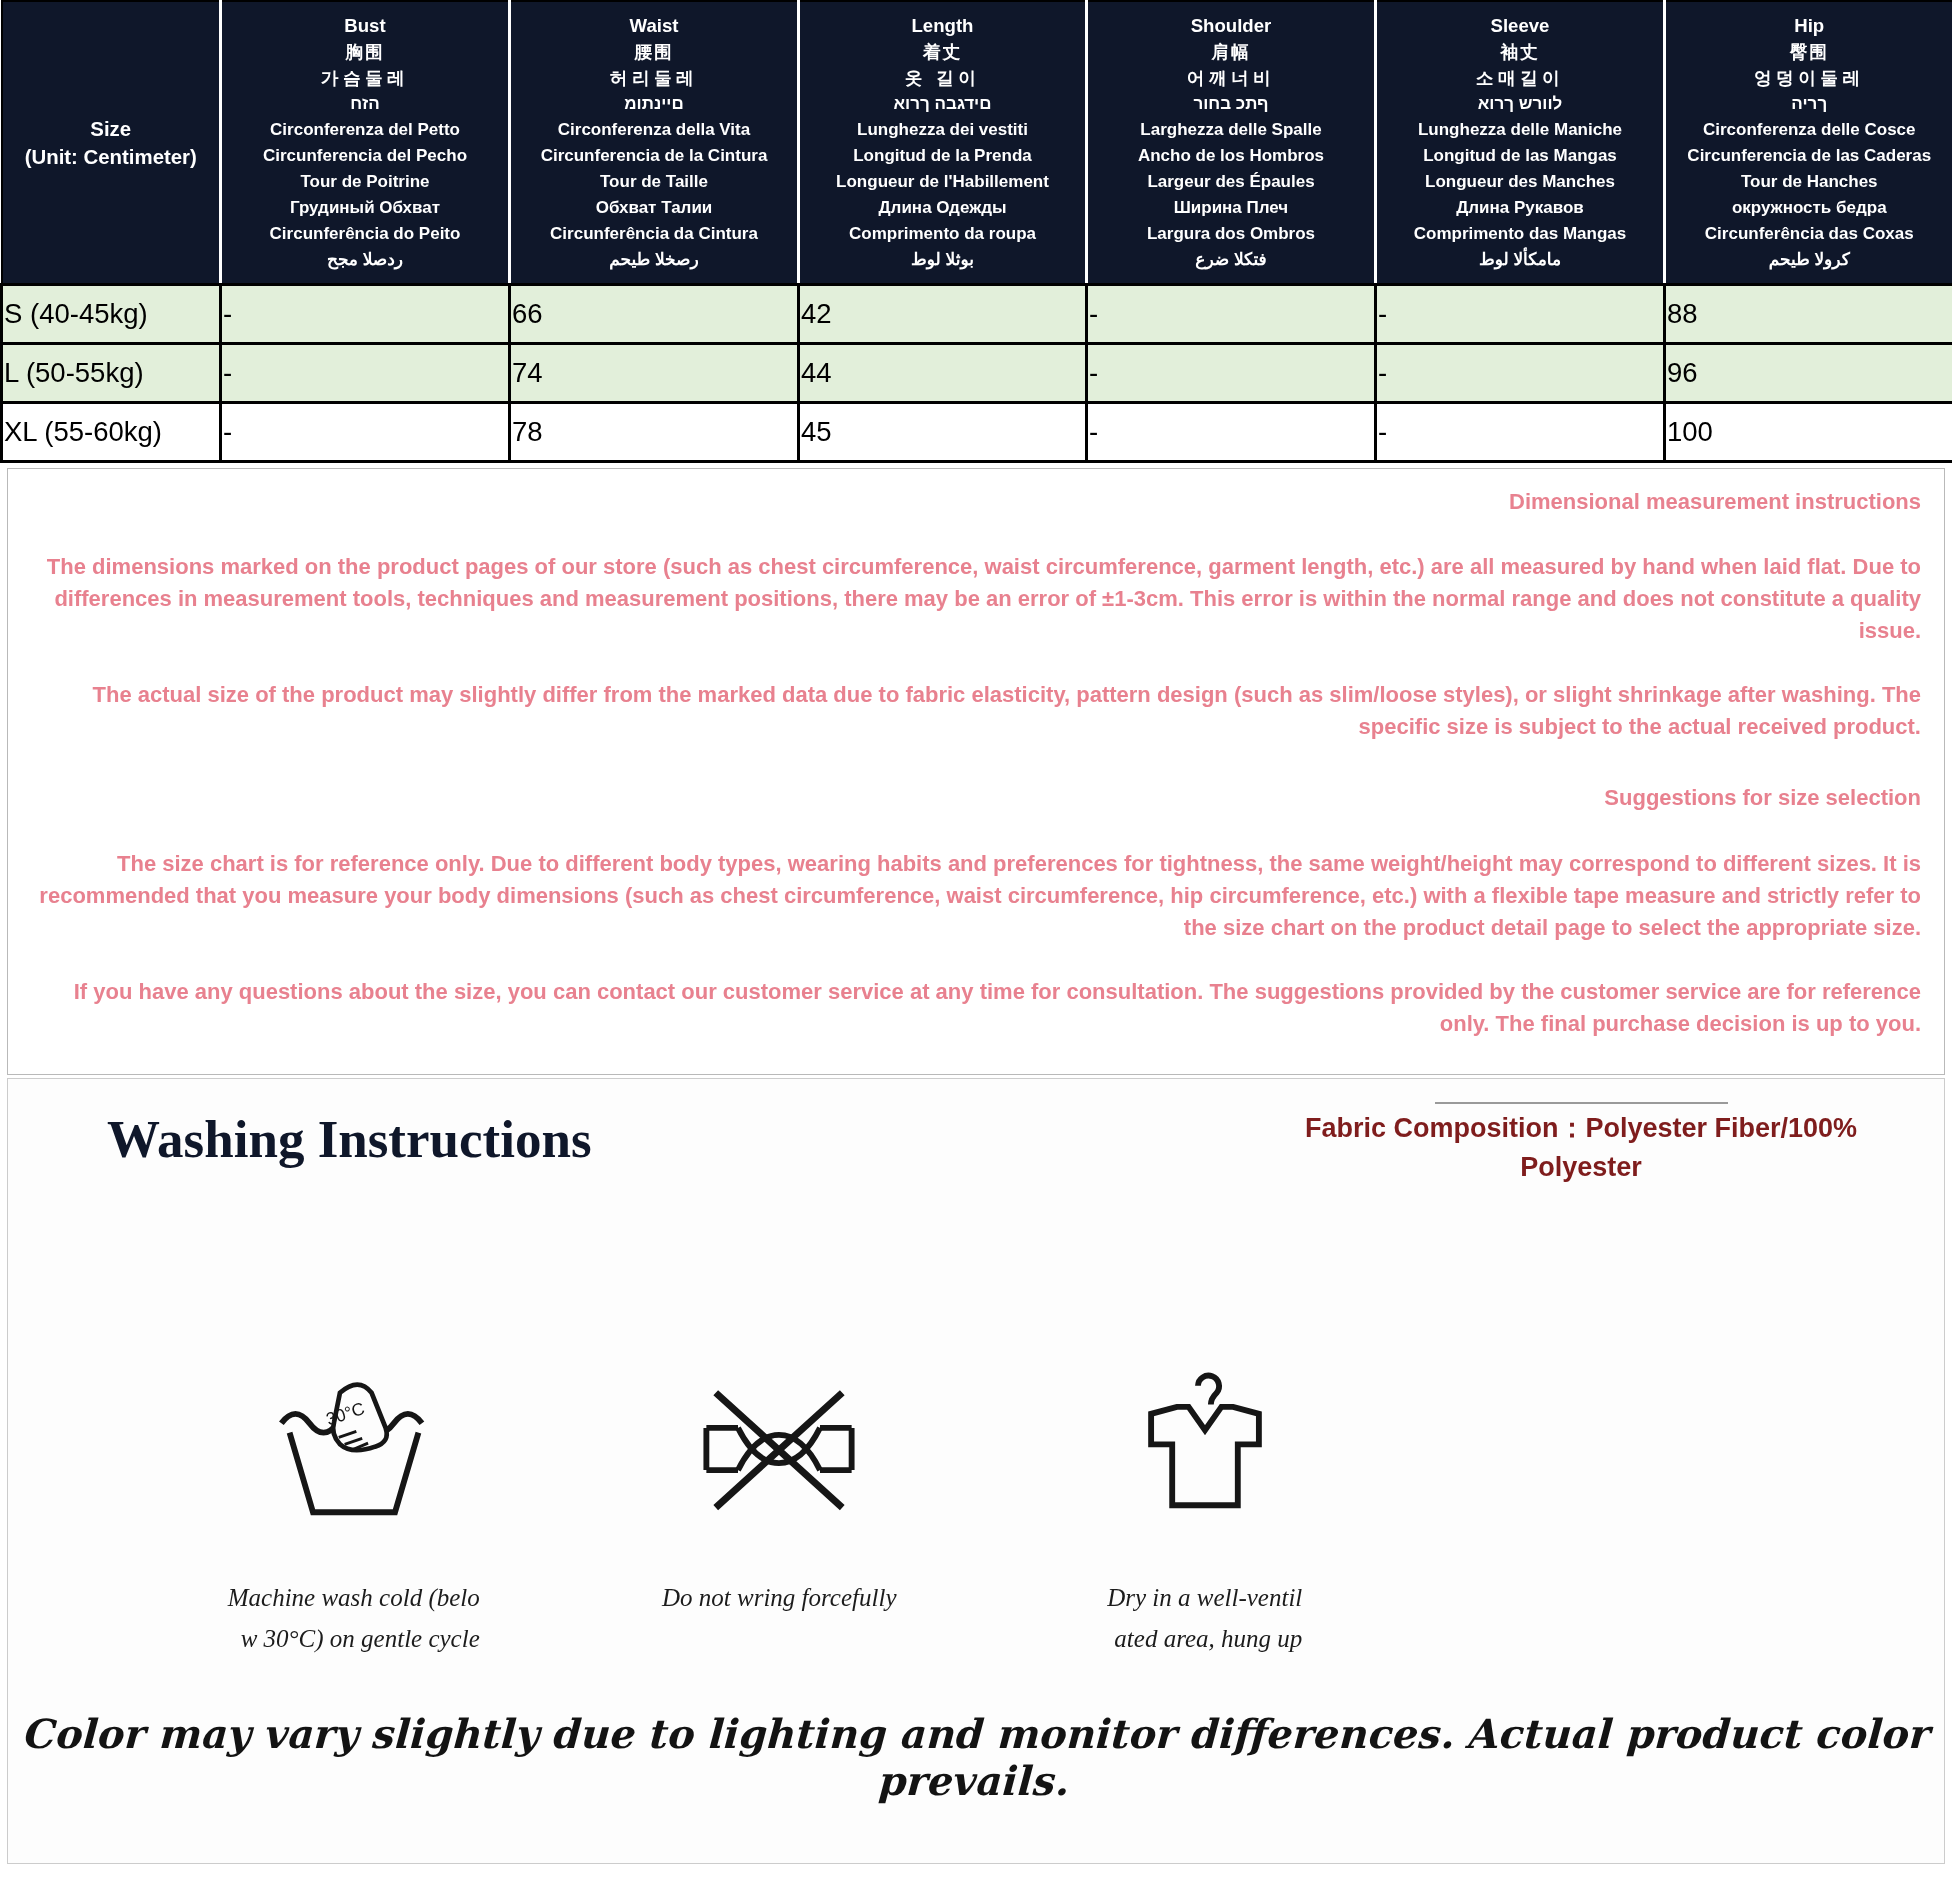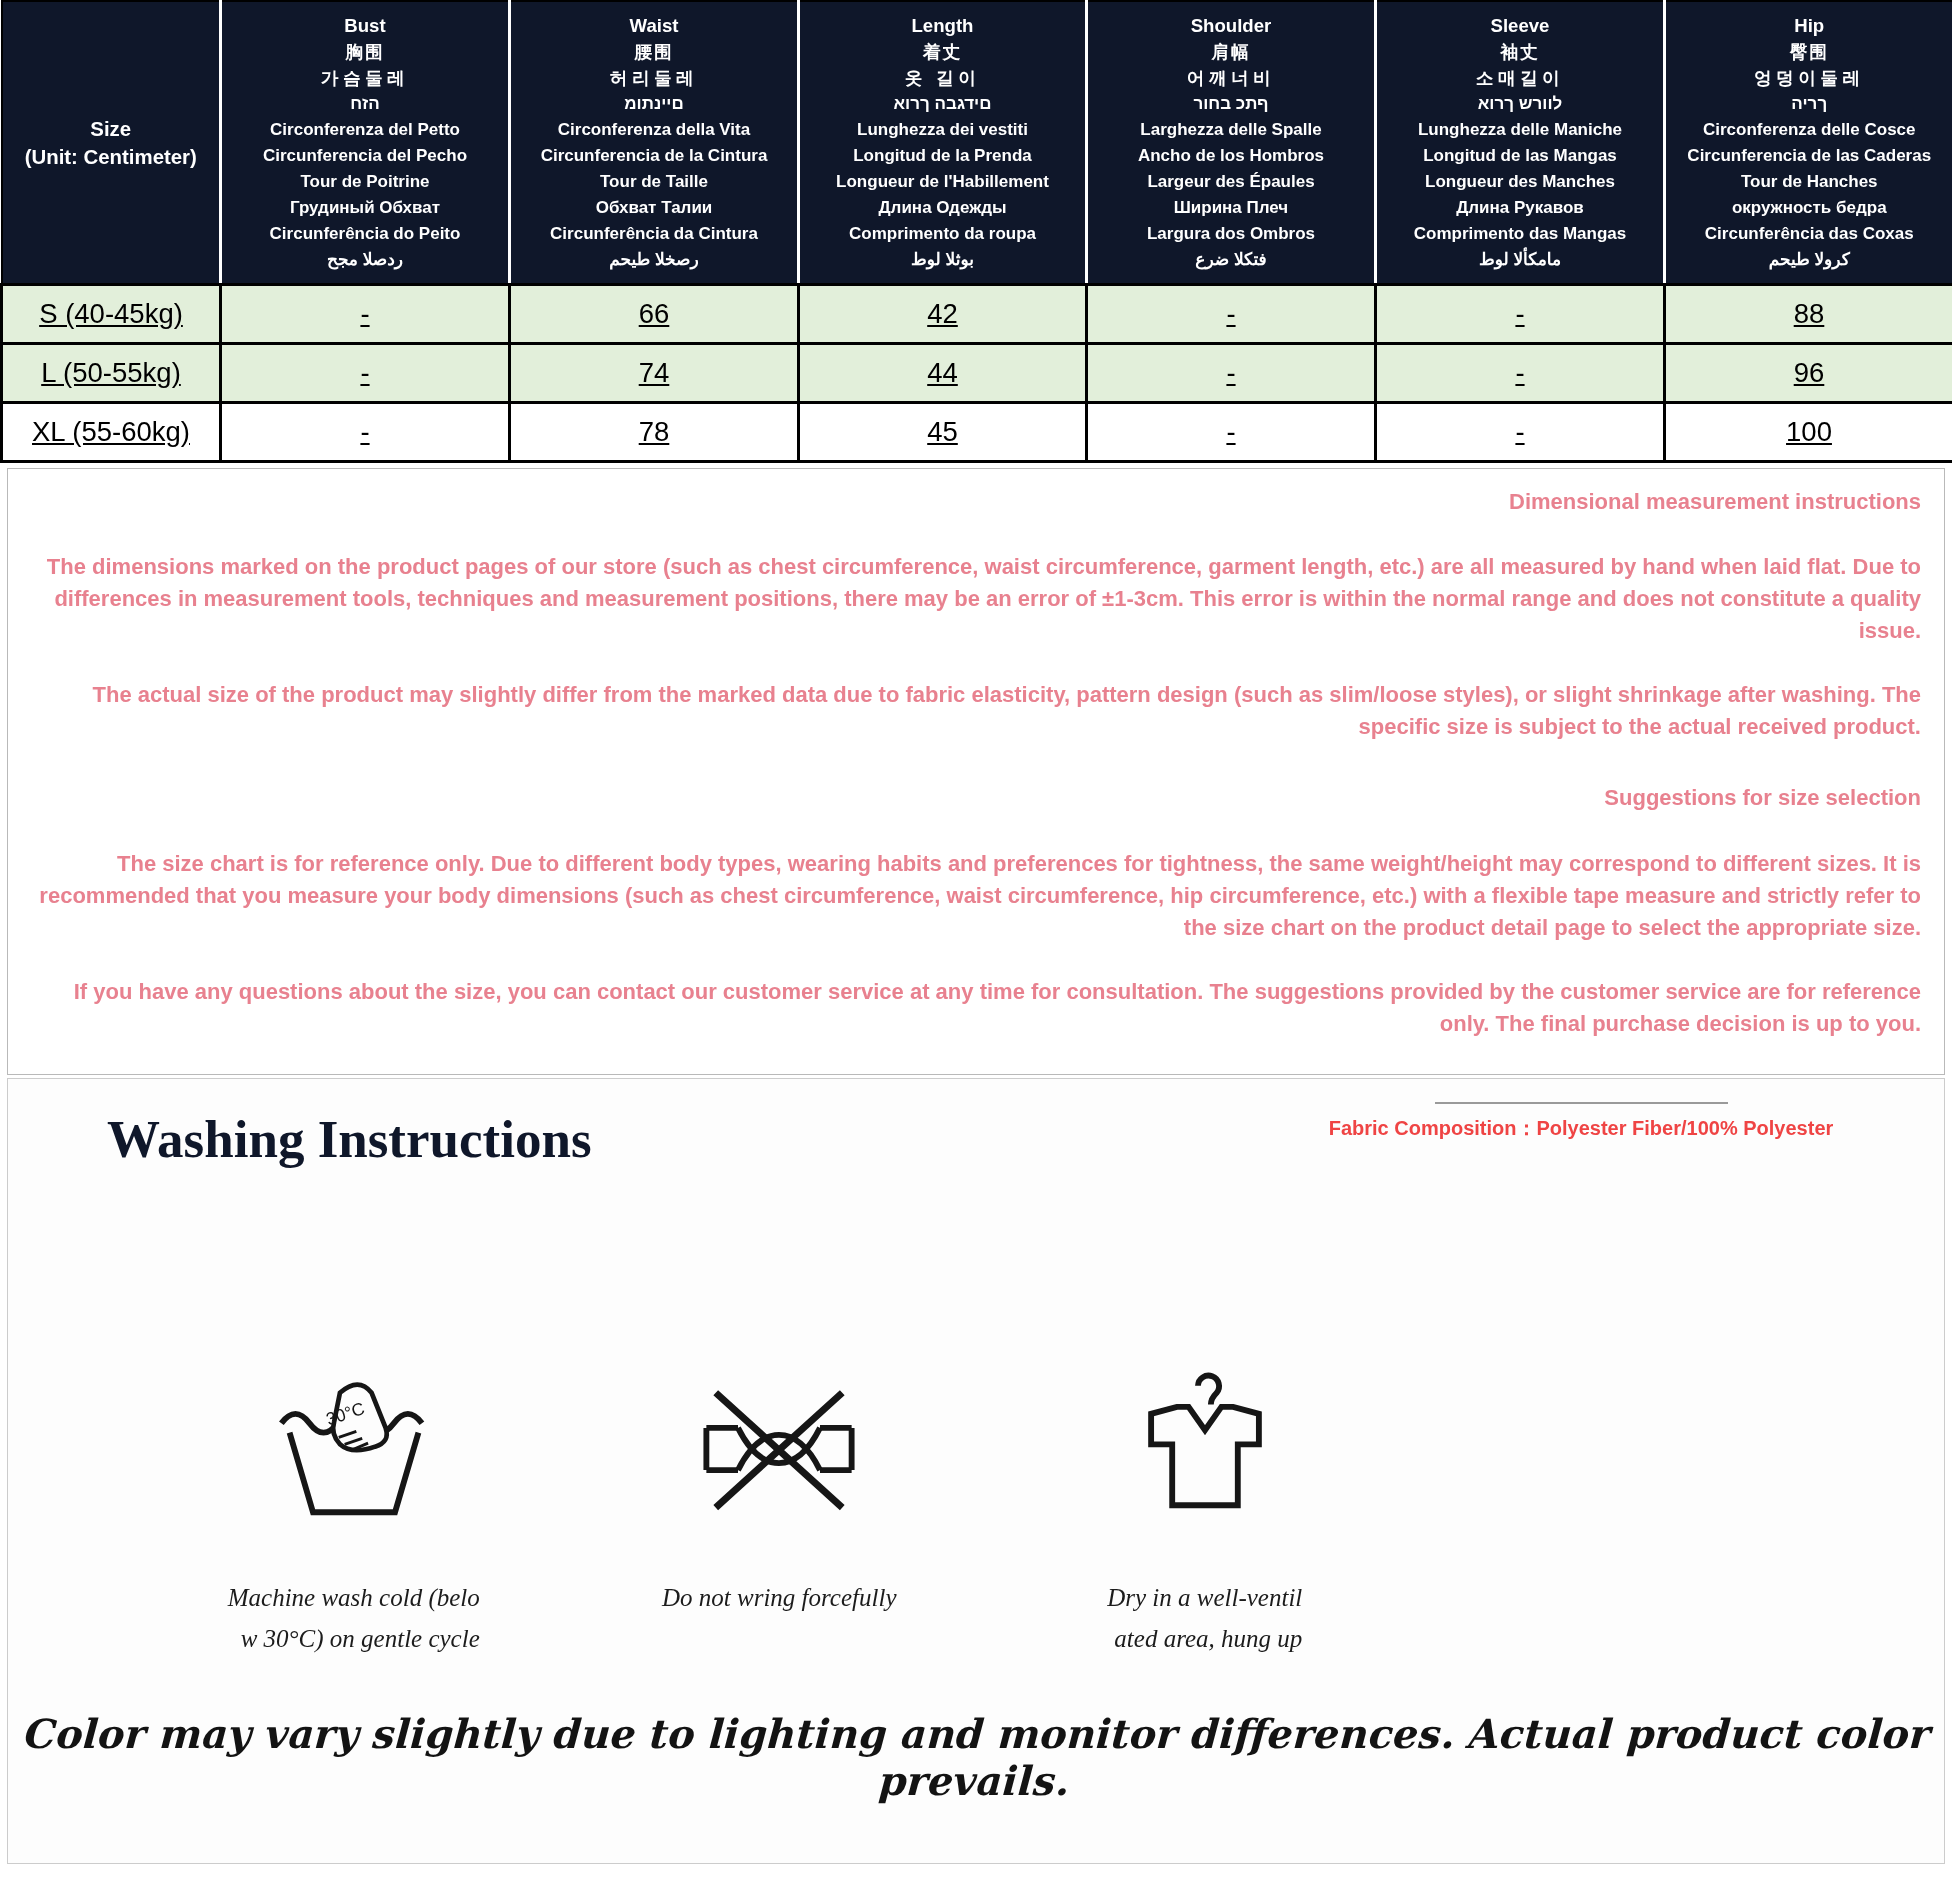--- a/index.html
+++ b/index.html
@@ -8,36 +8,36 @@
   
   table.size-table{width:1952px;border-collapse:collapse;table-layout:fixed;border:2.7px solid #000;}
   .size-table th{background:#0f172a;color:#fff;vertical-align:middle;padding:10.6px 3.5px;
                  border-right:3.5px solid #fff;border-bottom:3.5px solid #000;}
   .size-table th:last-child{border-right:2.7px solid #000;}
   .hl{display:block;font-weight:bold;font-size:17px;line-height:26px;}
   .hl.en{font-size:18.6px;}
   .hl.cjk{font-size:17.7px;letter-spacing:1.8px;}
   .hl.ko{letter-spacing:4.4px;}
   .corner .hl{font-size:20.4px;line-height:28px;}
-  .size-table td{border:3.5px solid #000;text-align:center;font-size:27.5px;height:54px;background:#fff;text-decoration:underline;}
+  .size-table td{border:3.5px solid #000;text-align:left;font-size:27.5px;height:54px;background:#fff;}
   tr.green td{background:#e2efda;}
 
   
   .notes{margin:4.4px 7px 0;border:1.8px solid #b9b9b9;padding:14px 23px 1.8px;text-align:right;
          color:#e8818f;font-weight:bold;}
   .notes .nh{font-size:22px;line-height:31px;margin:3.5px 0 34px;}
   .notes .np{font-size:22px;line-height:32px;margin:0 0 32px;}
   .notes .nh2{margin:39px 0 35px;}
 
   
   .care{margin:3.5px 7px 5.3px;border:1.8px solid #cccccc;position:relative;height:784px;background:#fdfdfd;}
   .care-title{position:absolute;left:99px;top:30px;font-family:"Liberation Serif",serif;
               font-size:53px;font-weight:600;color:#0f172a;}
   .fabric{position:absolute;right:35px;top:23px;width:656px;text-align:center;
-          font-size:20px;font-weight:bold;line-height:39px;color:#ef4444;}
+          font-size:27px;font-weight:bold;line-height:39px;color:#7f1d1d;}
   .fabric-rule{width:293px;height:1.8px;background:#9a9a9a;margin:0 auto 5.3px;}
   .icons{position:absolute;left:133px;top:288px;width:1702px;display:grid;
          grid-template-columns:repeat(4,1fr);}
   .care-item{display:flex;flex-direction:column;align-items:center;}
   .care-item svg{width:164px;height:164px;}
   .cap{margin-top:46px;font-family:"Liberation Serif",serif;font-size:25px;line-height:41px;
        color:#1c1c1c;text-align:right;font-style:italic;}
   .color-note{position:absolute;left:0;right:0;top:631px;text-align:center;
               font-family:"DejaVu Serif",serif;font-style:italic;font-weight:bold;
               font-size:40px;color:#131313;transform:skewX(-4deg);}

